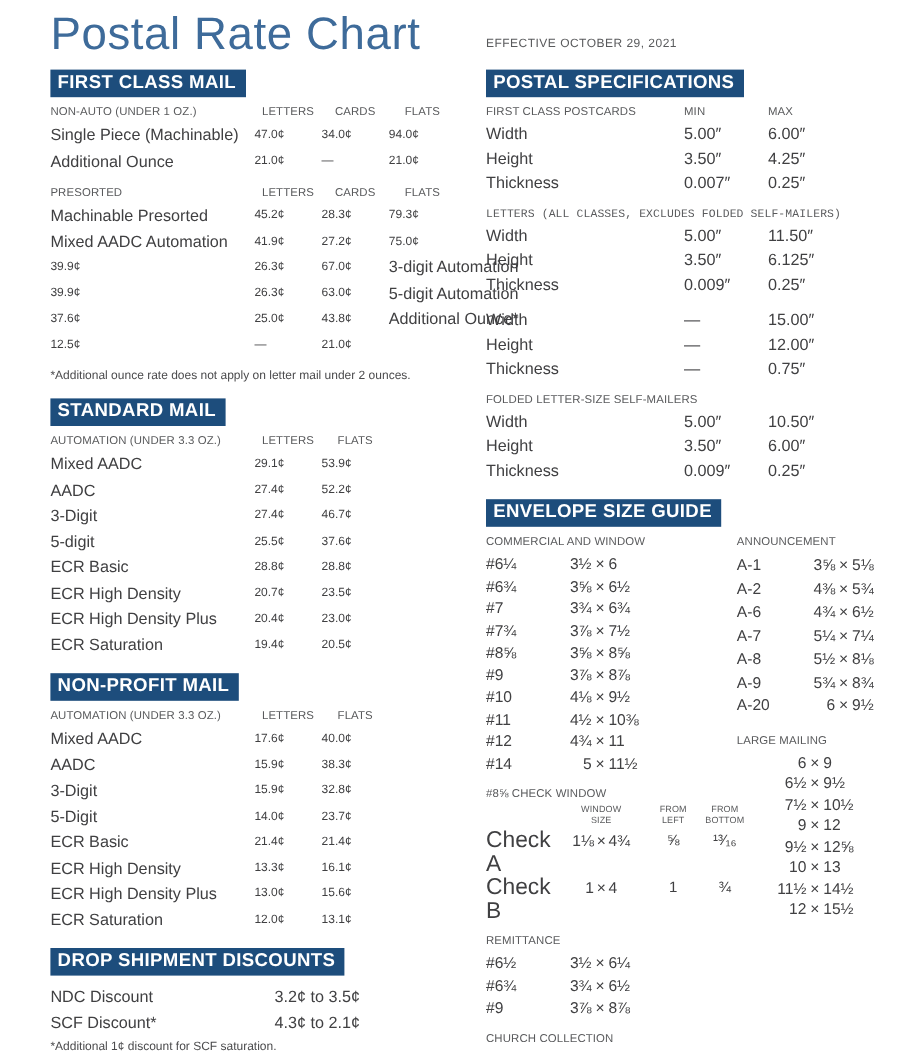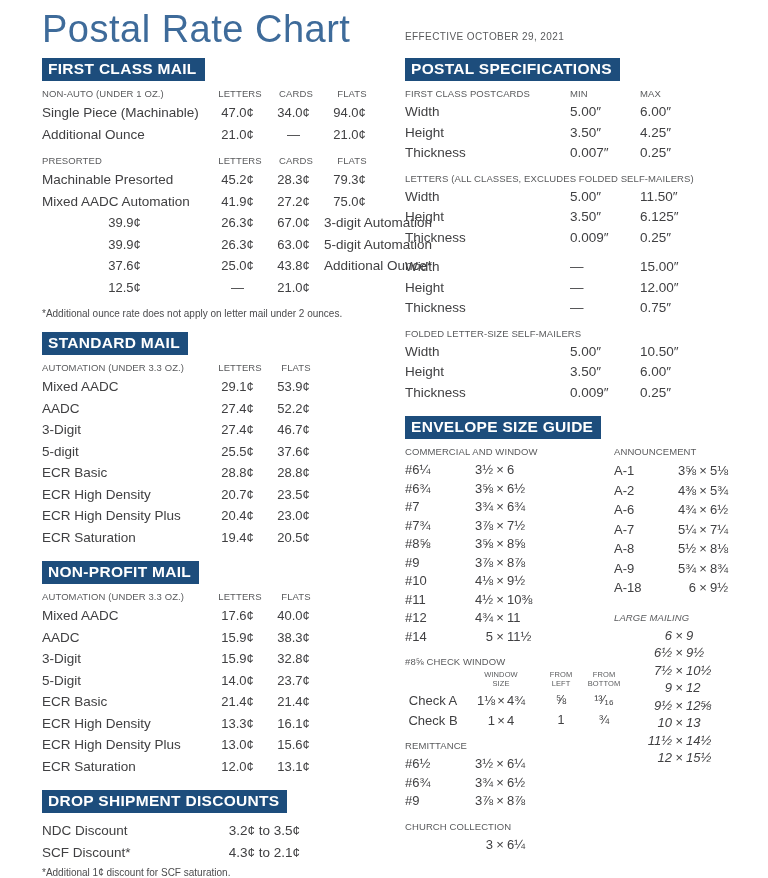--- a/index.html
+++ b/index.html
@@ -21,21 +21,21 @@
   .effective{font-size:10px;color:var(--muted);letter-spacing:.4px;padding-top:8px;}
 
   .hbar{display:inline-block;background:var(--hdr);color:#fff;font-weight:700;font-size:15.5px;letter-spacing:.3px;padding:2px 8px 3px 6px;margin-bottom:7px;}
   .sec{margin-bottom:13px;}
 
   
   .rt{display:grid;margin-bottom:10px;}
   .cap{font-size:9.5px;color:var(--muted);padding-bottom:3px;align-self:end;letter-spacing:.1px;}
   .colh{font-size:9.5px;color:var(--muted);padding-bottom:3px;text-align:center;align-self:end;letter-spacing:.1px;}
   .lab{font-size:13.5px;line-height:21.5px;white-space:nowrap;}
-  .val{font-size:13px;line-height:21.5px;text-align:center;padding-right:5px;}
+  .val{font-size:10px;line-height:21.5px;text-align:left;padding-right:5px;}
   .fn{font-size:10px;color:#4b4b4d;margin:3px 0 2px;}
 
   
   .rg{display:grid;grid-template-columns:170px 88px;}
   .rval{font-size:13.5px;line-height:22px;text-align:right;}
 
   
   .st{display:grid;grid-template-columns:165px 70px 1fr;margin-bottom:9px;}
   .scap{font-size:9.5px;color:var(--muted);padding-bottom:3px;letter-spacing:.1px;}
   .slab{font-size:13.5px;line-height:20.5px;}
@@ -52,21 +52,21 @@
   .arow{display:grid;grid-template-columns:46px 36px 14px 1fr;font-size:13px;line-height:19.5px;}
   .lrow{display:grid;grid-template-columns:58px 14px 1fr;font-size:13px;line-height:17.5px;}
   .wcell{text-align:right;}
   .xcell{text-align:center;}
   .hcell{text-align:left;}
   .numcell{text-align:left;}
 
   
   .cw{display:grid;grid-template-columns:56px 80px 40px 46px;}
   .cwh{font-size:7.5px;line-height:8.5px;color:var(--muted);text-align:center;white-space:pre-line;align-self:end;padding-bottom:3px;letter-spacing:.1px;}
-  .cwlab{font-size:13px;line-height:19.5px;text-align:center;}
+  .cwlab{font-size:19px;line-height:19.5px;}
   .cwsize{display:grid;grid-template-columns:1fr 12px 1fr;font-size:13px;line-height:19.5px;}
   .cwc{text-align:center;font-size:12.5px;line-height:19.5px;}
 </style>
 </head>
 <body>
 
 <div class="page">
   <div class="columns">
     <div class="col-left">
       <div class="title-zone">
@@ -193,21 +193,21 @@
               <div class="slab">Width</div>
               <div class="sval">5.00″</div>
               <div class="sval">6.00″</div>
               <div class="slab">Height</div>
               <div class="sval">3.50″</div>
               <div class="sval">4.25″</div>
               <div class="slab">Thickness</div>
               <div class="sval">0.007″</div>
               <div class="sval">0.25″</div>
             </div><div class="st">
-              <div class="scap" style="grid-column: 1 / -1;">LETTERS (ALL CLASSES, EXCLUDES FOLDED SELF-MAILERS)</div>
+              <div class="scap" style="grid-column: 1 / -1; font-family: Liberation Mono, monospace;">LETTERS (ALL CLASSES, EXCLUDES FOLDED SELF-MAILERS)</div>
               <div class="slab">Width</div>
               <div class="sval">5.00″</div>
               <div class="sval">11.50″</div>
               <div class="slab">Height</div>
               <div class="sval">3.50″</div>
               <div class="sval">6.125″</div>
               <div class="slab">Thickness</div>
               <div class="sval">0.009″</div>
               <div class="sval">0.25″</div>
             </div><div class="st">
@@ -389,27 +389,27 @@
                     <div class="xcell">×</div>
                     <div class="hcell">8⅛</div>
                   </div>
                   <div class="arow">
                     <div class="numcell">A-9</div>
                     <div class="wcell">5¾</div>
                     <div class="xcell">×</div>
                     <div class="hcell">8¾</div>
                   </div>
                   <div class="arow">
-                    <div class="numcell">A-18</div>
+                    <div class="numcell">A-20</div>
                     <div class="wcell">6</div>
                     <div class="xcell">×</div>
                     <div class="hcell">9½</div>
                   </div>
                 </div>
-                <div class="egroup" style="margin-top: 14px; font-style: italic;">
+                <div class="egroup" style="margin-top: 14px;">
                   <div class="gcap">LARGE MAILING</div>
                   <div class="lrow">
                     <div class="wcell">6</div>
                     <div class="xcell">×</div>
                     <div class="hcell">9</div>
                   </div>
                   <div class="lrow">
                     <div class="wcell">6½</div>
                     <div class="xcell">×</div>
                     <div class="hcell">9½</div>

